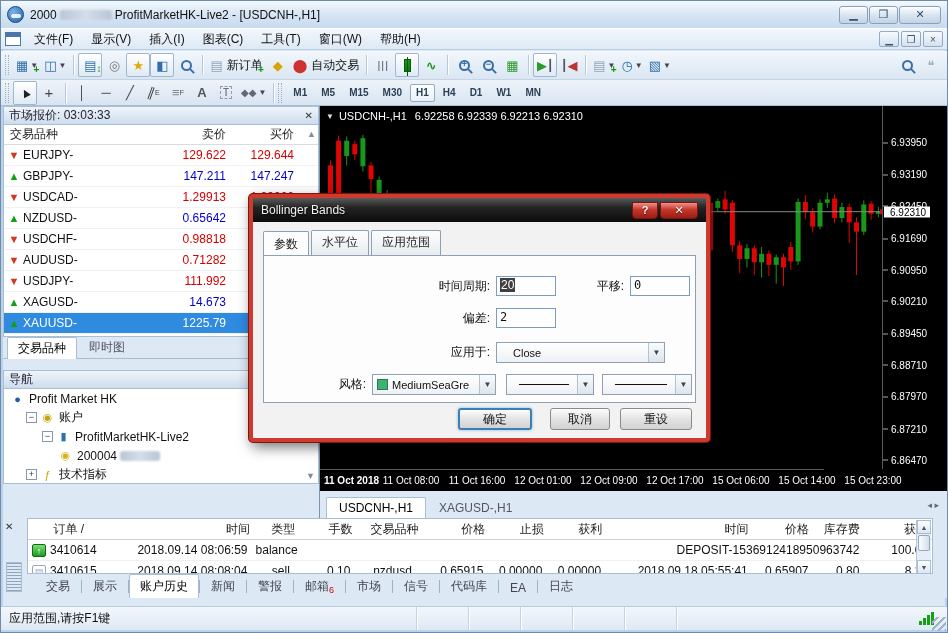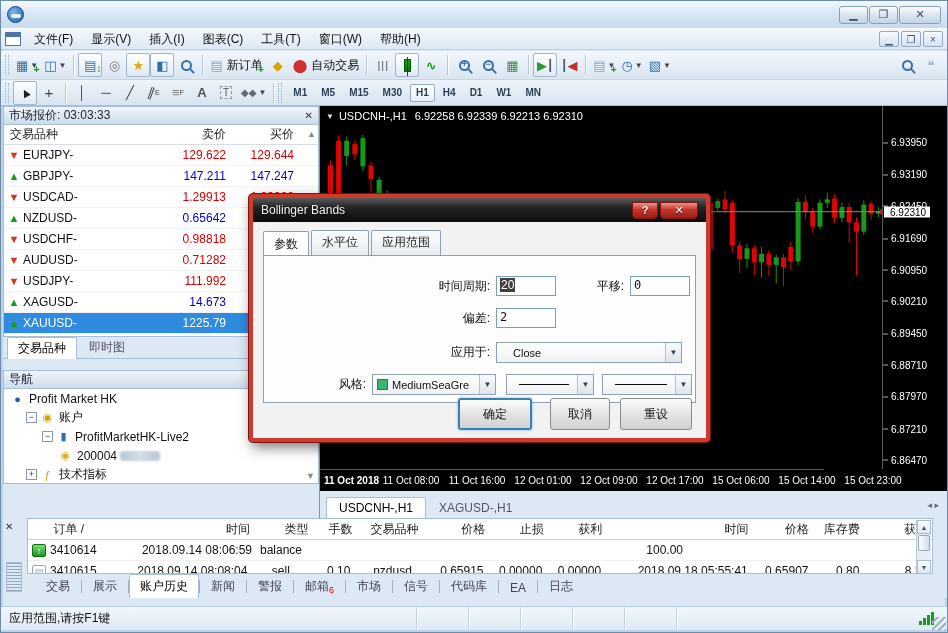--- a/index.html
+++ b/index.html
@@ -121,21 +121,21 @@
   .finput{height:20px;border:1px solid #7a9cc0;background:#fff;font-size:12px;padding:1px 3px;
     font-family:"DejaVu Sans Mono",monospace;}
   .finput .selval{background:#404040;color:#fff;padding:0 1px;}
   .fcombo{height:21px;border:1px solid #8ea0b2;background:linear-gradient(#fff,#eef1f4);display:flex;align-items:center;
     font-family:"DejaVu Sans Mono",monospace;font-size:11px;padding-left:4px;position:relative;}
   .fcombo .cdd{margin-left:auto;width:16px;height:100%;display:flex;align-items:center;justify-content:center;
     border-left:1px solid #b5c2cf;background:linear-gradient(#fafcfe,#dde4ea);font-size:8px;color:#345;}
   .swatch{width:11px;height:11px;background:#3CB371;border:1px solid #2a7a52;margin-right:4px;flex:none;}
   .lineglyph{flex:1;height:1px;background:#111;margin:0 8px;}
   #dlg-actions{position:absolute;left:0;bottom:8px;width:100%;display:flex;}
-  .dbtn{height:32px;border:1px solid #8a8a8a;border-radius:3px;background:linear-gradient(#fdfdfd,#e3e3e3 50%,#d2d2d2);
+  .dbtn{height:22px;border:1px solid #8a8a8a;border-radius:3px;background:linear-gradient(#fdfdfd,#e3e3e3 50%,#d2d2d2);
     display:flex;align-items:center;justify-content:center;color:#111;text-align:right;}
   .dbtn.primary{border:2px solid #3c7fb1;box-shadow:0 0 3px #7ab8e8;}
 
   
   #terminal{position:absolute;left:2px;top:517px;width:944px;height:80px;background:#dce8f4;}
   #term-close{position:absolute;left:2px;top:3px;font-size:10px;color:#333;}
   #term-grip{position:absolute;left:3px;top:44px;width:16px;height:30px;
     background:repeating-linear-gradient(0deg,#8fa6bd 0 1px,#dce8f4 1px 3px);border:1px solid #a8bed4;}
   #term-table{position:absolute;left:24px;top:0;width:906px;height:56px;background:#fff;border:1px solid #a8bed4;overflow:hidden;}
   .trow{display:flex;height:21px;align-items:center;border-bottom:1px solid #eef0f2;}
@@ -164,20 +164,21 @@
     background:repeating-linear-gradient(135deg,transparent 0 3px,#9fb4c8 3px 5px);}
   .redtxt{color:#d40000;} .bluetxt{color:#0000cc;}
 </style>
 </head>
 <body>
 
 <div id="win">
 
   <div id="titlebar">
     <div id="app-logo"></div>
+    <div id="title-text"><span>2000</span><span class="blurchip"></span><span>ProfitMarketHK-Live2 - [USDCNH-,H1]</span></div>
     <div class="capbtns">
       <div class="capbtn">▁</div>
       <div class="capbtn">❐</div>
       <div class="capbtn" style="width:42px;font-weight:bold;">✕</div>
     </div>
   </div>
 
   <div id="menubar">
     <div class="docicon"></div>
     <span id="menu-items"><span class="menu-item">文件(F)</span><span class="menu-item">显示(V)</span><span class="menu-item">插入(I)</span><span class="menu-item">图表(C)</span><span class="menu-item">工具(T)</span><span class="menu-item">窗口(W)</span><span class="menu-item">帮助(H)</span></span>
@@ -588,21 +589,21 @@
         <span class="finput" style="width:60px;"><span class="selval">20</span></span>
         <span class="flabel" style="width:74px;">平移:</span>
         <span class="finput" style="width:60px;">0</span>
       </div>
       <div class="frow" style="left:0;top:52px;">
         <span class="flabel" style="width:232px;">偏差:</span>
         <span class="finput" style="width:60px;">2</span>
       </div>
       <div class="frow" style="left:0;top:86px;">
         <span class="flabel" style="width:232px;">应用于:</span>
-        <span class="fcombo" style="width:186px;padding-left:16px;">
+        <span class="fcombo" style="width:169px;padding-left:16px;">
           <span>Close</span>
           <span class="cdd">▼</span>
         </span>
       </div>
       <div class="frow" style="left:0;top:118px;">
         <span class="flabel" style="width:108px;">风格:</span>
         <span class="fcombo" style="width:124px;">
           <span class="swatch" style="background: rgb(60, 179, 113);"></span>
           <span style="overflow:hidden;white-space:nowrap;">MediumSeaGre</span>
           <span class="cdd">▼</span>
@@ -625,21 +626,21 @@
   </div>
 
   <div id="terminal">
     <span id="term-close">✕</span>
     <div id="term-grip"></div>
     <div id="term-table">
       <div class="trow hdr" id="term-hdr">
           <span style="width: 22px;"></span>
           <span class="tcell" style="width: 85px; text-align: left;">订单 /</span>
           <span class="tcell" style="width: 125px; text-align: right;">时间</span>
-          <span class="tcell" style="width: 60px; text-align: right;">类型</span>
+          <span class="tcell" style="width: 60px; text-align: center;">类型</span>
           <span class="tcell" style="width: 45px; text-align: right;">手数</span>
           <span class="tcell" style="width: 78px; text-align: center;">交易品种</span>
           <span class="tcell" style="width: 58px; text-align: right;">价格</span>
           <span class="tcell" style="width: 60px; text-align: right;">止损</span>
           <span class="tcell" style="width: 60px; text-align: right;">获利</span>
           <span class="tcell" style="width: 150px; text-align: right;">时间</span>
           <span class="tcell" style="width: 62px; text-align: right;">价格</span>
           <span class="tcell" style="width: 52px; text-align: right;">库存费</span>
           <span class="tcell" style="width: 70px; text-align: right;">获利</span>
         </div>
@@ -647,20 +648,21 @@
           <div class="trow">
             <span class="rowic up">↑</span>
             <span class="tcell" style="width: 85px; text-align: left;">3410614</span>
             <span class="tcell" style="width: 125px; text-align: right;">2018.09.14 08:06:59</span>
             <span class="tcell" style="width: 60px; text-align: left;">balance</span>
             <span class="tcell" style="width: 45px; text-align: right;"></span>
             <span class="tcell" style="width: 78px; text-align: center;"></span>
             <span class="tcell" style="width: 58px; text-align: right;"></span>
             <span class="tcell" style="width: 60px; text-align: right;"></span>
             <span class="tcell" style="width: 60px; text-align: right;"></span>
+            <span class="tcell" style="width: 264px; text-align: right;">DEPOSIT-1536912418950963742</span>
             <span class="tcell" style="width: 70px; text-align: right;">100.00</span>
           </div>
           <div class="trow">
             <span class="rowic doc">▤</span>
             <span class="tcell" style="width: 85px; text-align: left;">3410615</span>
             <span class="tcell" style="width: 125px; text-align: right;">2018.09.14 08:08:04</span>
             <span class="tcell" style="width: 60px; text-align: center;">sell</span>
             <span class="tcell" style="width: 45px; text-align: right;">0.10</span>
             <span class="tcell" style="width: 78px; text-align: center;">nzdusd</span>
             <span class="tcell" style="width: 58px; text-align: right;">0.65915</span>

